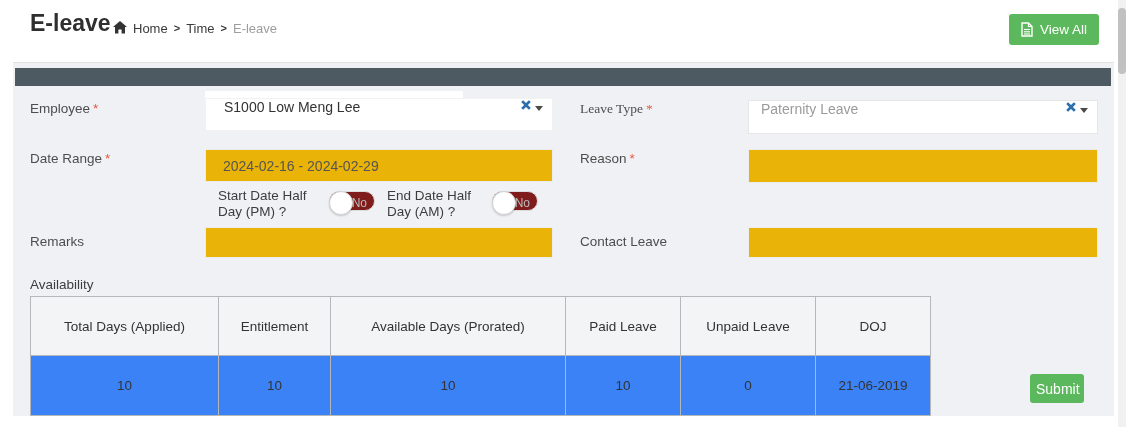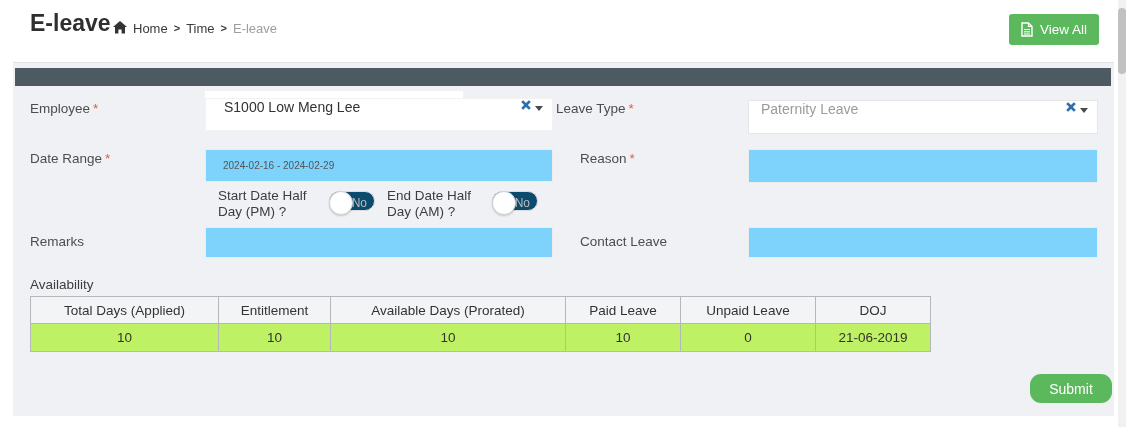--- a/index.html
+++ b/index.html
@@ -28,41 +28,41 @@
 
   .select-box{background:#fff;border:1px solid #ebebeb;display:flex;align-items:flex-start;
         font-size:14px;cursor:pointer;box-sizing:border-box;}
   .select-box .sel-text{white-space:nowrap;overflow:hidden;}
   .sel-right{margin-left:auto;display:flex;align-items:center;padding-right:9px;}
   .caret{width:0;height:0;border-left:4px solid transparent;border-right:4px solid transparent;
         border-top:5px solid #4a4a4a;margin-left:3px;margin-top:7px;}
   .placeholder-text{color:#9b9b9b;}
   .value-text{color:#333;}
 
-  .text-input{position:absolute;background:#7dd3fc;border:1px solid #ececec;box-sizing:border-box;
-        font-family:inherit;font-size:10px;color:#555;padding:0 10px 0 17px;outline:none;}
+  .text-input{position:absolute;background:#eab308;border:1px solid #ececec;box-sizing:border-box;
+        font-family:inherit;font-size:14px;color:#555;padding:0 10px 0 17px;outline:none;}
 
-  .toggle{position:absolute;width:46px;height:20px;border-radius:13px;background:#0c4a6e;
+  .toggle{position:absolute;width:46px;height:20px;border-radius:13px;background:#7f1d1d;
         border:1px solid #dcdcdc;box-sizing:border-box;cursor:pointer;}
   .toggle .knob{position:absolute;left:-1px;top:-1px;width:24px;height:24px;border-radius:50%;
         background:#fff;border:1px solid #d2d2d2;box-sizing:border-box;box-shadow:0 1px 2px rgba(0,0,0,.18);}
   .toggle .state{position:absolute;right:7px;top:4px;font-size:12px;color:#bcbcbc;}
 
   .toggle-label{position:absolute;font-size:13.5px;color:#3d3d3d;line-height:16px;}
 
   
   .avail-label{left:30px;top:277px;font-size:13.5px;color:#3d3d3d;}
   .avail-table{position:absolute;left:30px;top:296px;border-collapse:collapse;table-layout:fixed;
         font-size:13.5px;color:#333;}
-  .avail-table th,.avail-table td{border:1px solid #b5b8bb;text-align:center;font-weight:400;padding:0;}
+  .avail-table th,.avail-table td{border:1px solid #b5b8bb;text-align:center;font-weight:400;padding:16px;}
   .avail-table th{height:26px;background:#f3f4f6;}
-  .avail-table td{height:27px;background:#bef264;}
+  .avail-table td{height:27px;background:#3b82f6;}
 
-  .submit-btn{left:1030px;top:374px;width:82px;height:29px;background:#5cb85c;border:none;
-        border-radius:11px;color:#fff;font-size:14px;font-family:inherit;cursor:pointer;}
+  .submit-btn{left:1030px;top:374px;width:54px;height:29px;background:#5cb85c;border:none;
+        border-radius:3px;color:#fff;font-size:14px;font-family:inherit;cursor:pointer;}
 
   
   .scroll-track{right:0;top:0;width:8px;height:427px;background:#f1f1f1;}
   .scroll-thumb{position:absolute;left:0;top:8px;width:8px;height:66px;background:#c1c1c1;border-radius:4px;}
 </style>
 </head>
 <body>
 
 <div class="page">
 
@@ -106,21 +106,21 @@
     <span class="sel-right">
       <span style="display:flex;">
         <svg width="12" height="12" viewBox="0 0 12 12">
             <path d="M1.2 3.1 L3.1 1.2 L6 4.1 L8.9 1.2 L10.8 3.1 L7.9 6 L10.8 8.9 L8.9 10.8 L6 7.9 L3.1 10.8 L1.2 8.9 L4.1 6 Z" fill="#2c6fad"></path>
           </svg>
       </span>
       <span class="caret"></span>
     </span>
   </div>
 
-  <div class="abs field-label" style="left:556px;top:101px;">
+  <div class="abs field-label" style="left:580px;top:101px;font-family:Liberation Serif, serif;">
     <span>Leave Type</span><span class="req">*</span>
   </div>
   <div class="abs select-box" style="left:748px;top:100px;width:350px;height:34px;padding-left:12px;border-color:#e6e6e6;">
     <span class="sel-text placeholder-text">Paternity Leave</span>
     <span class="sel-right">
       <span style="display:flex;">
         <svg width="12" height="12" viewBox="0 0 12 12">
             <path d="M1.2 3.1 L3.1 1.2 L6 4.1 L8.9 1.2 L10.8 3.1 L7.9 6 L10.8 8.9 L8.9 10.8 L6 7.9 L3.1 10.8 L1.2 8.9 L4.1 6 Z" fill="#2c6fad"></path>
           </svg>
       </span>

